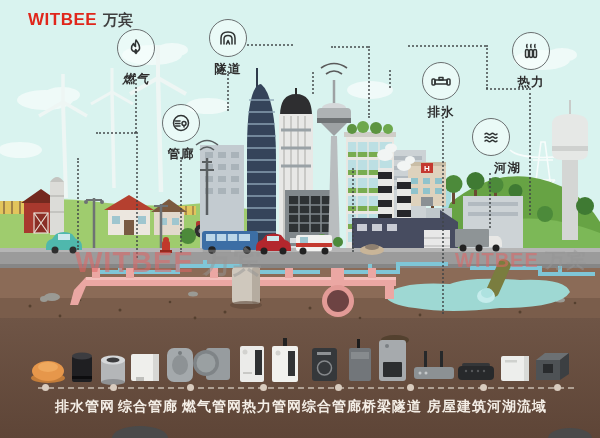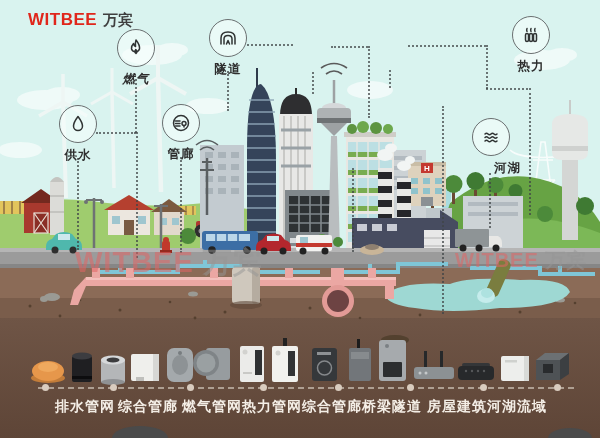--- a/index.html
+++ b/index.html
@@ -533,53 +533,56 @@
           <path d="M3 16 L3 10 Q3 4 10 4 Q17 4 17 10 L17 16"></path>
           <path d="M6 16 L6 11 Q6 7.5 10 7.5 Q14 7.5 14 11 L14 16"></path>
           <path d="M8.5 16 L10 12.5 L11.5 16"></path>
         </svg>
     </div>
     <span class="clabel">隧道</span>
   </div>
 
 
 
-  <div class="cat" style="left:531px;top:16px;">
+  <div class="cat" style="left:531px;top:32px;">
     <div class="circle">
       <svg width="20" height="20" viewBox="0 0 20 20">
           <path d="M6 6.5 Q5.3 5 6 3.5 M10 6.5 Q9.3 5 10 3.5 M14 6.5 Q13.3 5 14 3.5"></path>
           <rect x="4.5" y="8.5" width="3" height="8" rx="1.5"></rect>
           <rect x="8.5" y="8.5" width="3" height="8" rx="1.5"></rect>
           <rect x="12.5" y="8.5" width="3" height="8" rx="1.5"></rect>
         </svg>
     </div>
     <span class="clabel">热力</span>
   </div>
 
-  <div class="cat" style="left:78px;top:105px;">
-    <div class="circle">
-      <svg width="20" height="20" viewBox="0 0 20 20">
-          <path d="M10 2.5 Q14.5 8.5 14.5 12 A4.5 4.5 0 0 1 5.5 12 Q5.5 8.5 10 2.5 Z"></path>
-        </svg>
-    </div>
-    <span class="clabel">供水</span>
-  </div>
 
   <div class="cat" style="left:181px;top:104px;">
     <div class="circle">
       <svg width="20" height="20" viewBox="0 0 20 20">
           <circle cx="10" cy="10" r="7.5"></circle>
           <path d="M4.5 8 H9 M4.5 10.5 H9 M4.5 13 H9"></path>
           <circle cx="13" cy="10.5" r="2"></circle>
           <path d="M13 12.5 V14"></path>
         </svg>
     </div>
     <span class="clabel">管廊</span>
   </div>
 
+  <div class="cat" style="left:441px;top:62px;">
+    <div class="circle">
+      <svg width="22" height="20" viewBox="0 0 22 20">
+          <rect x="2" y="8" width="3" height="6" rx="1"></rect>
+          <rect x="17" y="8" width="3" height="6" rx="1"></rect>
+          <rect x="5" y="9" width="12" height="4"></rect>
+          <rect x="9" y="6.5" width="4" height="2.5"></rect>
+        </svg>
+    </div>
+    <span class="clabel">排水</span>
+  </div>
 
   <div class="cat" style="left:491px;top:118px;text-align:right;">
     <div class="circle">
       <svg width="20" height="20" viewBox="0 0 20 20">
           <path d="M4 7 Q5.5 5.5 7 7 Q8.5 8.5 10 7 Q11.5 5.5 13 7 Q14.5 8.5 16 7"></path>
           <path d="M4 10.5 Q5.5 9 7 10.5 Q8.5 12 10 10.5 Q11.5 9 13 10.5 Q14.5 12 16 10.5"></path>
           <path d="M4 14 Q5.5 12.5 7 14 Q8.5 15.5 10 14 Q11.5 12.5 13 14 Q14.5 15.5 16 14"></path>
         </svg>
     </div>
     <span class="clabel">河湖</span>

